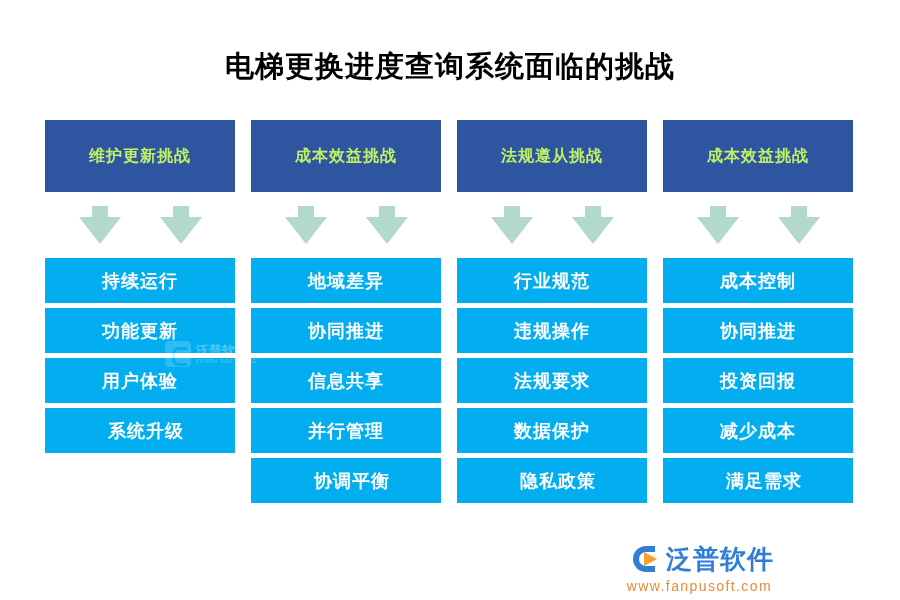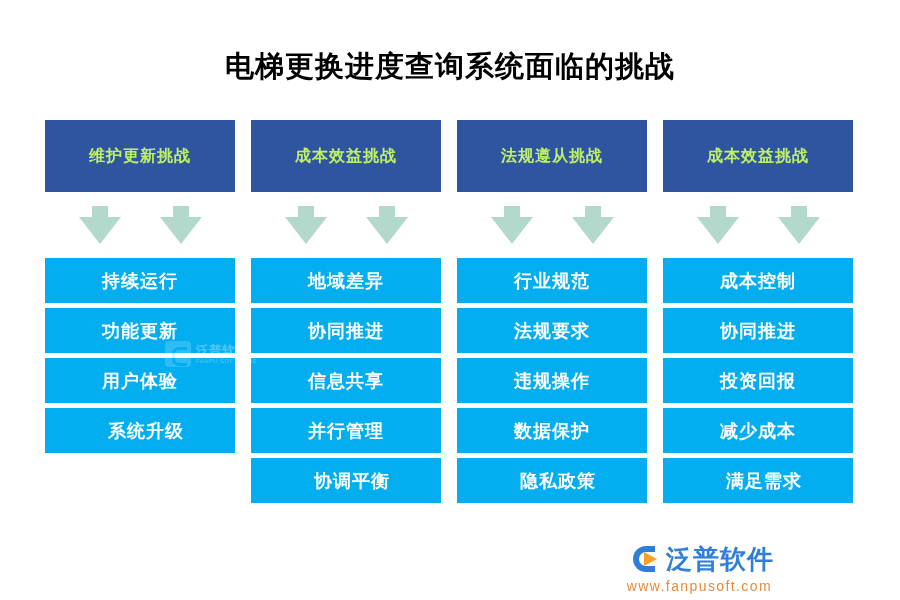--- a/index.html
+++ b/index.html
@@ -278,22 +278,22 @@
         <div class="arrow">
           <div class="stem"></div>
           <div class="head"></div>
         </div>
         <div class="arrow">
           <div class="stem"></div>
           <div class="head"></div>
         </div>
       </div>
       <div class="cell">行业规范</div>
+      <div class="cell">违规操作</div>
       <div class="cell">法规要求</div>
-      <div class="cell">违规操作</div>
       <div class="cell">数据保护</div>
       <div class="cell last">隐私政策</div>
     </div>
 
     <div class="column">
       <div class="col-header">成本效益挑战</div>
       <div class="arrow-row">
         <div class="arrow">
           <div class="stem"></div>
           <div class="head"></div>

